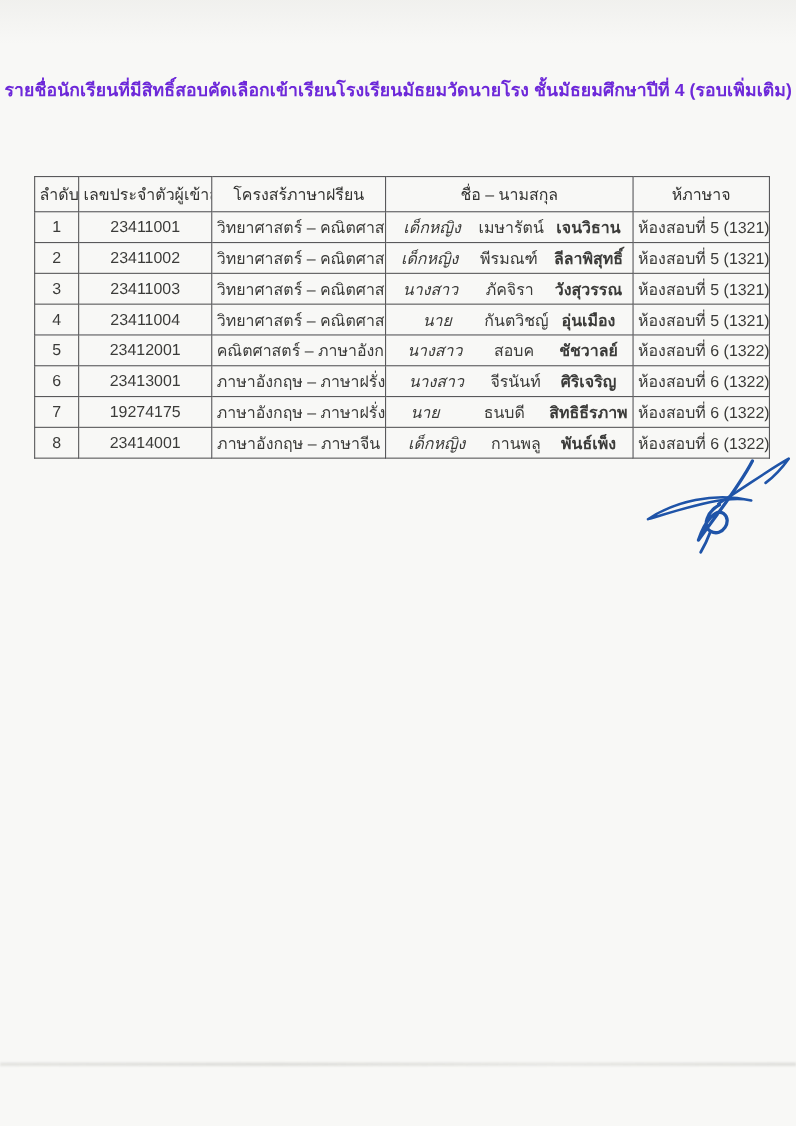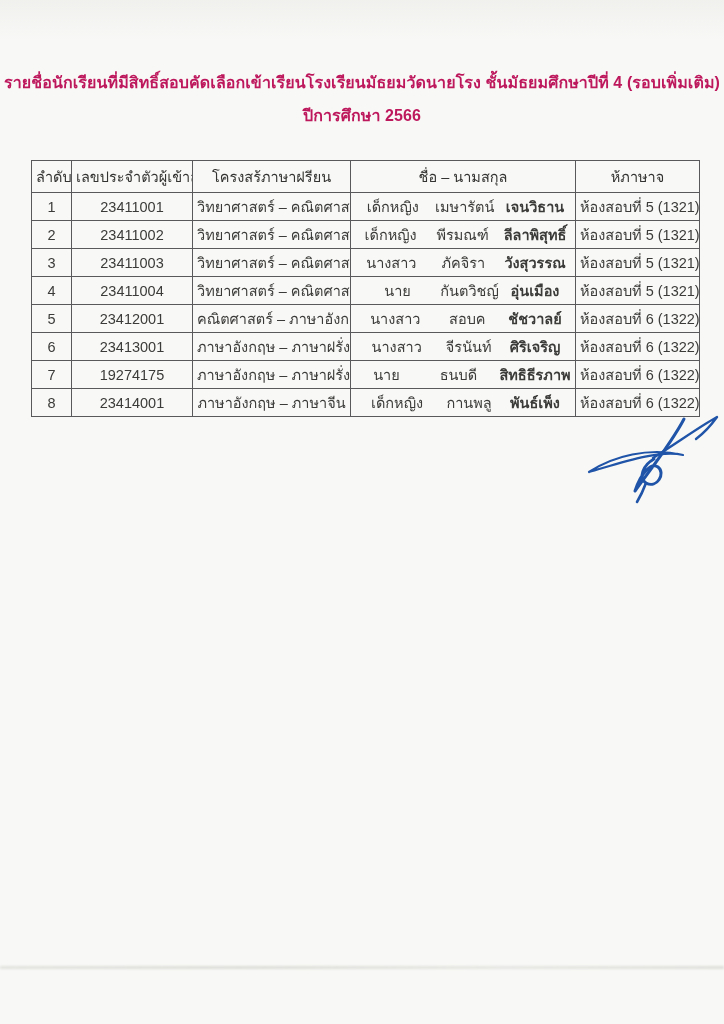--- a/index.html
+++ b/index.html
@@ -22,21 +22,21 @@
       rgba(150,150,143,.18) 70%,rgba(150,150,143,.26) 100%);
     filter:blur(1px);
   }
   .scan-shade-top{
     position:absolute;left:0;top:0;width:724px;height:40px;
     background:linear-gradient(to bottom,rgba(205,205,200,.18),rgba(205,205,200,0));
   }
 
   .title-block{
     position:absolute;top:66px;left:0;width:724px;
-    text-align:center;color:#be185d;
+    text-align:center;color:#6d28d9;
     font-size:16px;font-weight:700;line-height:33px;
     letter-spacing:.1px;
   }
 
   table.roster{
     position:absolute;left:31px;top:160px;
     width:668px;
     border-collapse:collapse;table-layout:fixed;
     font-size:14.5px;color:#3b3b39;
     background:transparent;
@@ -47,40 +47,39 @@
     overflow:hidden;white-space:nowrap;
   }
   table.roster th{
     height:31px;font-weight:400;text-align:center;
     color:#333331;
   }
   table.roster td{
     height:27px;text-align:center;font-weight:400;
   }
   td.name-cell{text-align:left;padding-left:7px;}
-  .name-prefix{display:inline-block;width:62px;}
+  .name-prefix{display:inline-block;width:62px;font-style:italic;}
   .name-first{display:inline-block;width:82px;}
   .name-last{display:inline-block;font-weight:bold;}
 
   .sig{
     position:absolute;left:583px;top:412px;width:140px;height:92px;
     pointer-events:none;
   }
   .sig path{fill:none;stroke-linecap:round;stroke-linejoin:round;}
 </style>
 </head>
 <body>
 
 <div class="page">
 
   <div class="scan-shade-top"></div>
 
   <div class="title-block">
     <div>รายชื่อนักเรียนที่มีสิทธิ์สอบคัดเลือกเข้าเรียนโรงเรียนมัธยมวัดนายโรง ชั้นมัธยมศึกษาปีที่ 4 (รอบเพิ่มเติม)</div>
-    <div>ปีการศึกษา 2566</div>
   </div>
 
   <table class="roster">
     <colgroup>
         <col style="width: 40px;">
         <col style="width: 121px;">
         <col style="width: 158px;">
         <col style="width: 225px;">
         <col style="width: 124px;">
       </colgroup>

